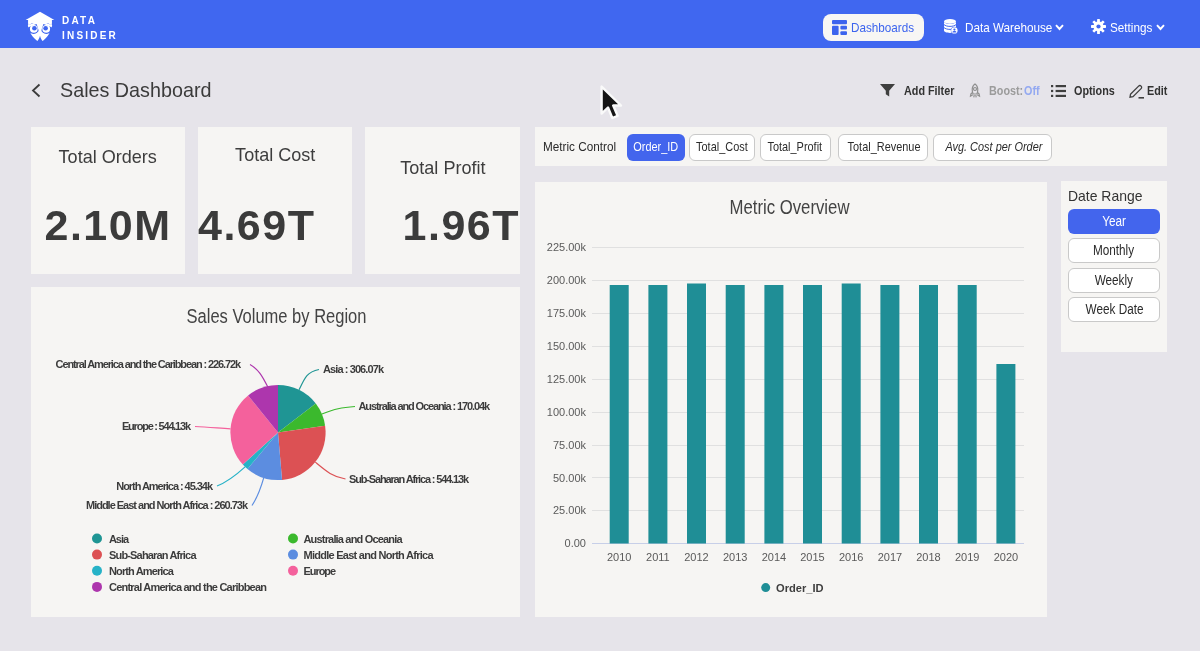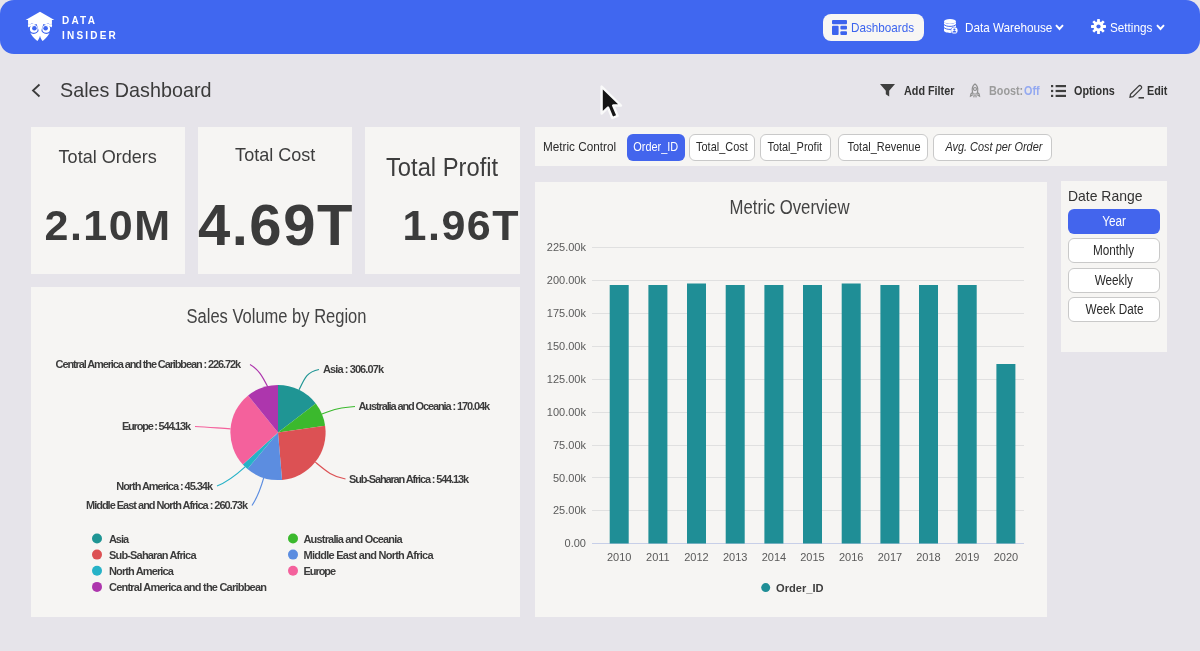--- a/index.html
+++ b/index.html
@@ -9,21 +9,21 @@
 .card { position:absolute; background:#f6f5f3; }
 .sx { transform-origin:left center; }
 .btn { position:absolute; background:#fff; border:1px solid #c9c9c9; border-radius:6px; color:#2b2b2b; font-size:13.5px; text-align:center; }
 .btn span, .bluebtn span { display:inline-block; transform:scaleX(0.81); white-space:nowrap; }
 .bluebtn { position:absolute; background:#4365ed; border-radius:6px; color:#fff; font-size:13.5px; text-align:center; }
 .tool { position:absolute; font-size:13.5px; font-weight:700; color:#323232; line-height:14px; transform:scaleX(0.8); transform-origin:left center; }
 </style>
 </head>
 <body>
 
-<div class="abs" style="left:0;top:0;width:1200px;height:54px;background:#4067f0;border-radius:14px;">
+<div class="abs" style="left:0;top:0;width:1200px;height:48px;background:#4067f0;">
   <svg class="abs" style="left:25px;top:11px;" width="30" height="32" viewBox="0 0 30 32">
     <path d="M15 0.8 L29.4 9 L0.6 9 Z" fill="#ffffff"></path>
     <path d="M3.1 8.2 H26.9 C27.5 17.3 24.6 24.4 18.6 29.2 L17.5 30.1 C16.3 28.6 15.5 26.7 15 24.8 C14.5 26.7 13.7 28.6 12.5 30.1 L11.4 29.2 C5.4 24.4 2.5 17.3 3.1 8.2 Z" fill="#ffffff"></path>
     <circle cx="8.6" cy="17.4" r="5.5" fill="#4067f0"></circle>
     <circle cx="21.4" cy="17.4" r="5.5" fill="#4067f0"></circle>
     <circle cx="8.8" cy="17.8" r="3.9" fill="#ffffff"></circle>
     <circle cx="21.2" cy="17.8" r="3.9" fill="#ffffff"></circle>
     <circle cx="9.4" cy="17.2" r="2.3" fill="#4067f0"></circle>
     <circle cx="20.6" cy="17.2" r="2.3" fill="#4067f0"></circle>
     <path d="M15 9.6 L18.8 11.8 L15 23.4 L11.2 11.8 Z" fill="#ffffff"></path>
@@ -110,23 +110,23 @@
   <path d="M1.5 10.2 L9.6 2.1 C10.3 1.4 11.4 1.4 12.1 2.1 C12.8 2.8 12.8 3.9 12.1 4.6 L4 12.7 L1 13.2 Z" fill="none" stroke="#3f3f3f" stroke-width="1.3"></path>
   <rect x="9.5" y="13" width="5.5" height="1.6" fill="#3f3f3f"></rect>
 </svg>
 <div class="tool" style="left:1146.5px;top:84px;">Edit</div>
 
 <div class="card" style="left:31px;top:127px;width:154px;height:147px;"></div>
 <div class="card" style="left:198px;top:127px;width:154px;height:147px;"></div>
 <div class="card" style="left:365px;top:127px;width:155px;height:147px;"></div>
 <div class="abs" style="left:31px;top:146px;width:154px;text-align:center;font-size:19px;line-height:21px;color:#3d3d3d;"><span style="display:inline-block;transform:scaleX(0.95);">Total Orders</span></div>
 <div class="abs" style="left:198px;top:144px;width:154px;text-align:center;font-size:19px;line-height:21px;color:#3d3d3d;"><span style="display:inline-block;transform:scaleX(0.95);">Total Cost</span></div>
-<div class="abs" style="left:365px;top:157px;width:155px;text-align:center;font-size:25px;line-height:21px;color:#3d3d3d;"><span style="display:inline-block;transform:scaleX(0.95);">Total Profit</span></div>
+<div class="abs" style="left:365px;top:157px;width:155px;text-align:center;font-size:19px;line-height:21px;color:#3d3d3d;"><span style="display:inline-block;transform:scaleX(0.95);">Total Profit</span></div>
 <div class="abs" style="left:31px;top:201px;width:154px;text-align:center;font-size:43px;line-height:48px;letter-spacing:1.5px;font-weight:700;color:#3b3b3b;">2.10M</div>
-<div class="abs" style="left:198px;top:201px;width:154px;text-align:right;font-size:58px;line-height:48px;letter-spacing:1.5px;font-weight:700;color:#3b3b3b;">4.69T</div>
+<div class="abs" style="left:198px;top:201px;width:154px;text-align:left;font-size:43px;line-height:48px;letter-spacing:1.5px;font-weight:700;color:#3b3b3b;">4.69T</div>
 <div class="abs" style="left:365px;top:201px;width:155px;text-align:right;font-size:43px;line-height:48px;letter-spacing:1.5px;font-weight:700;color:#3b3b3b;">1.96T</div>
 
 <div class="card" style="left:31px;top:287px;width:489px;height:330px;"></div>
 <svg class="abs" style="left:31px;top:287px;" width="489" height="330" viewBox="0 0 489 330">
   <text x="245.5" y="36" font-size="20" fill="#434343" text-anchor="middle" textLength="180" lengthAdjust="spacingAndGlyphs">Sales Volume by Region</text>
   <g fill="none" stroke-width="1.2">
     <path d="M237.1,100.6 C231,88 227,82 219,77.5" stroke="#ad36ad"></path>
     <path d="M268.1,102.8 C274,90 276,85 288,82.5" stroke="#1f9594"></path>
     <path d="M290.9,127.0 C304,122 310,120.5 324,119.5" stroke="#3bb92d"></path>
     <path d="M199.5,141.9 C186,141 176,140 164,139.5" stroke="#f4619c"></path>

